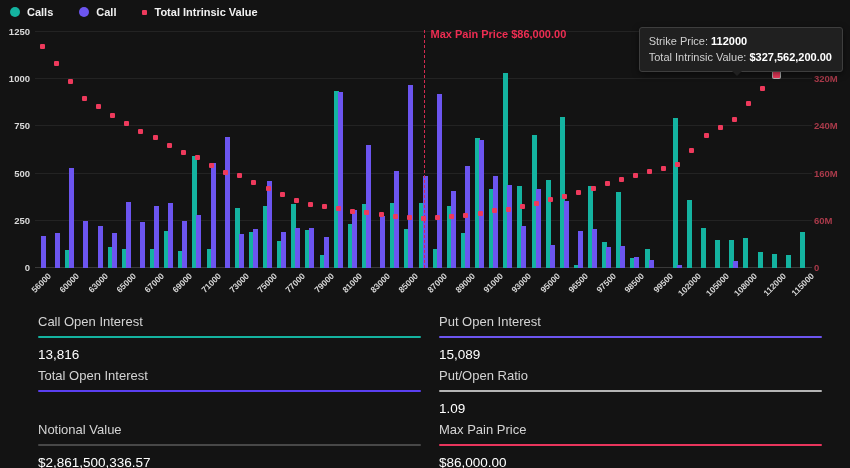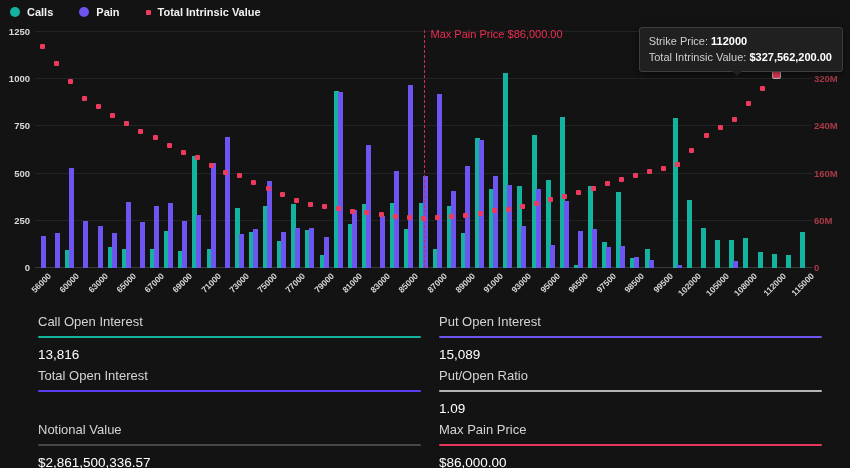--- a/index.html
+++ b/index.html
@@ -21,21 +21,21 @@
             font-size:9.5px; font-weight:bold; color:#d9d9d9; }
   .rtick  { position:absolute; right:-36px; width:34px; text-align:left;
             font-size:9.5px; font-weight:bold; color:#a93a4a; }
   .xtick  { position:absolute; top:calc(100% + 3px); font-size:8.5px; font-weight:bold; color:#d6d6d6;
             white-space:nowrap; transform:translateX(-100%) rotate(-45deg); transform-origin:100% 0; }
   .bar  { position:absolute; bottom:0; width:5px; }
   .idot { position:absolute; width:5px; height:5px; border-radius:1px; }
   .idot.hl { width:7px; height:7px; box-shadow:0 0 0 1px rgba(255,255,255,.65); }
 
   .maxpain-line  { position:absolute; top:-2px; bottom:0; width:0; border-left:1px dashed #d22b50; }
-  .maxpain-label { position:absolute; top:-4px; font-size:11px; font-weight:normal; color:#ed2d52; white-space:nowrap; }
+  .maxpain-label { position:absolute; top:-4px; font-size:11px; font-weight:bold; color:#ed2d52; white-space:nowrap; }
 
   .tooltip { position:absolute; top:27px; right:7px; z-index:6; background:#202020;
              border:1px solid #3e3e3e; border-radius:3px; padding:5px 10px 6px 9px;
              font-size:11px; line-height:16px; color:#cfcfcf; white-space:nowrap;
              box-shadow:0 2px 6px rgba(0,0,0,.5); }
   .tooltip b { color:#ffffff; }
   .tooltip .caret { position:absolute; left:92px; bottom:-5px; width:0; height:0;
              border-left:5px solid transparent; border-right:5px solid transparent;
              border-top:5px solid #202020; }
 
@@ -51,21 +51,21 @@
 <body>
 
 <div class="chart-wrap">
   <div class="legend">
     <div class="legend-item">
       <span class="dot" style="background: rgb(20, 179, 160);"></span>
       <span>Calls</span>
     </div>
     <div class="legend-item">
       <span class="dot" style="background: rgb(108, 85, 240);"></span>
-      <span>Pain</span>
+      <span>Call</span>
     </div>
     <div class="legend-item">
       <span class="sq" style="background: rgb(238, 58, 92);"></span>
       <span>Total Intrinsic Value</span>
     </div>
   </div>
 
   <div class="plot">
       <div class="gridline zero" style="bottom: 0%;"></div>
       <div class="ytick" style="bottom: calc(0% - 5px);">0</div>

